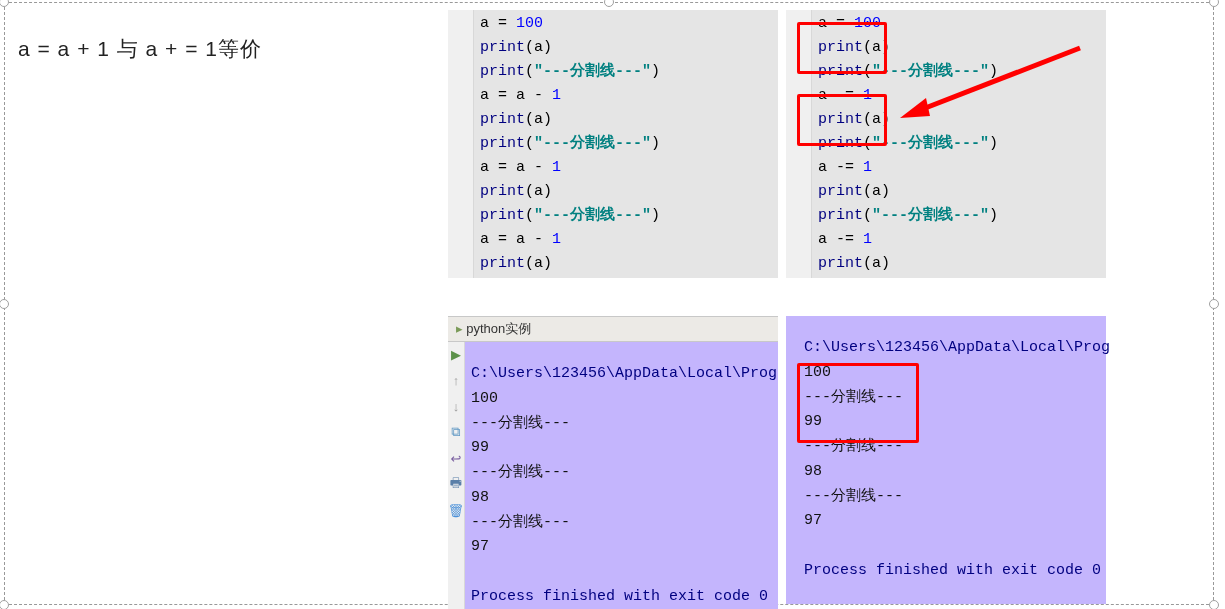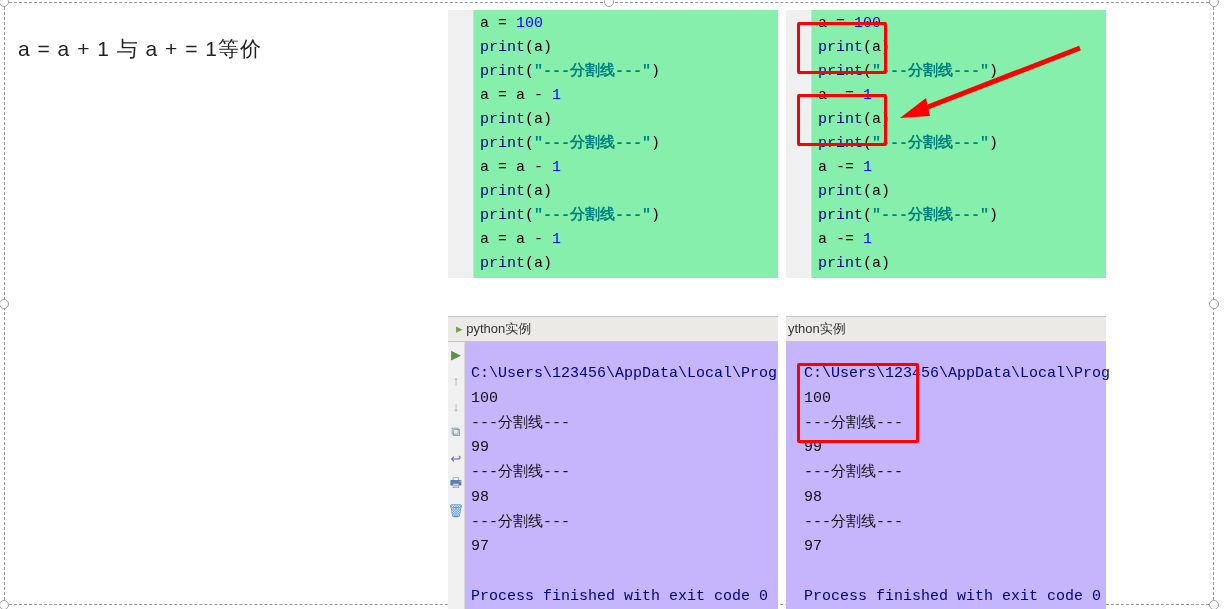--- a/index.html
+++ b/index.html
@@ -26,21 +26,21 @@
   .text-box {
     position: absolute;
     top: 28px; left: 18px;
     font-size: 21px;
     color: #222;
     line-height: 2.0;
     letter-spacing: 1px;
   }
   .code-panel {
     position: absolute;
-    background: #86efac;
+    background: #e5e5e5;
   }
   .code-panel.left { top: 10px; left: 448px; width: 330px; }
   .code-panel.right { top: 10px; left: 786px; width: 320px; }
   .gutter {
     position: absolute;
     top: 0; left: 0; bottom: 0;
     width: 26px;
     background: #f0f0f0;
     border-right: 1px solid #d8d8d8;
   }
@@ -166,23 +166,20 @@
     <div class="console-text">
       <span class="console-line path">C:\Users\123456\AppData\Local\Prog</span>
       <span id="out-left"><span class="console-line">100</span><span class="console-line">---分割线---</span><span class="console-line">99</span><span class="console-line">---分割线---</span><span class="console-line">98</span><span class="console-line">---分割线---</span><span class="console-line">97</span></span>
       <span class="console-line"> </span>
       <span class="console-line exit">Process finished with exit code 0</span>
     </div>
   </div>
 </div>
 
 <div class="console-panel right">
-  <div class="console-tab right-tab">
-    <span>ython实例</span>
-  </div>
   <div class="console-body">
     <div class="console-text" style="padding-left:18px">
       <span class="console-line path">C:\Users\123456\AppData\Local\Prog</span>
       <span id="out-right"><span class="console-line">100</span><span class="console-line">---分割线---</span><span class="console-line">99</span><span class="console-line">---分割线---</span><span class="console-line">98</span><span class="console-line">---分割线---</span><span class="console-line">97</span></span>
       <span class="console-line"> </span>
       <span class="console-line exit">Process finished with exit code 0</span>
     </div>
   </div>
 </div>
 

